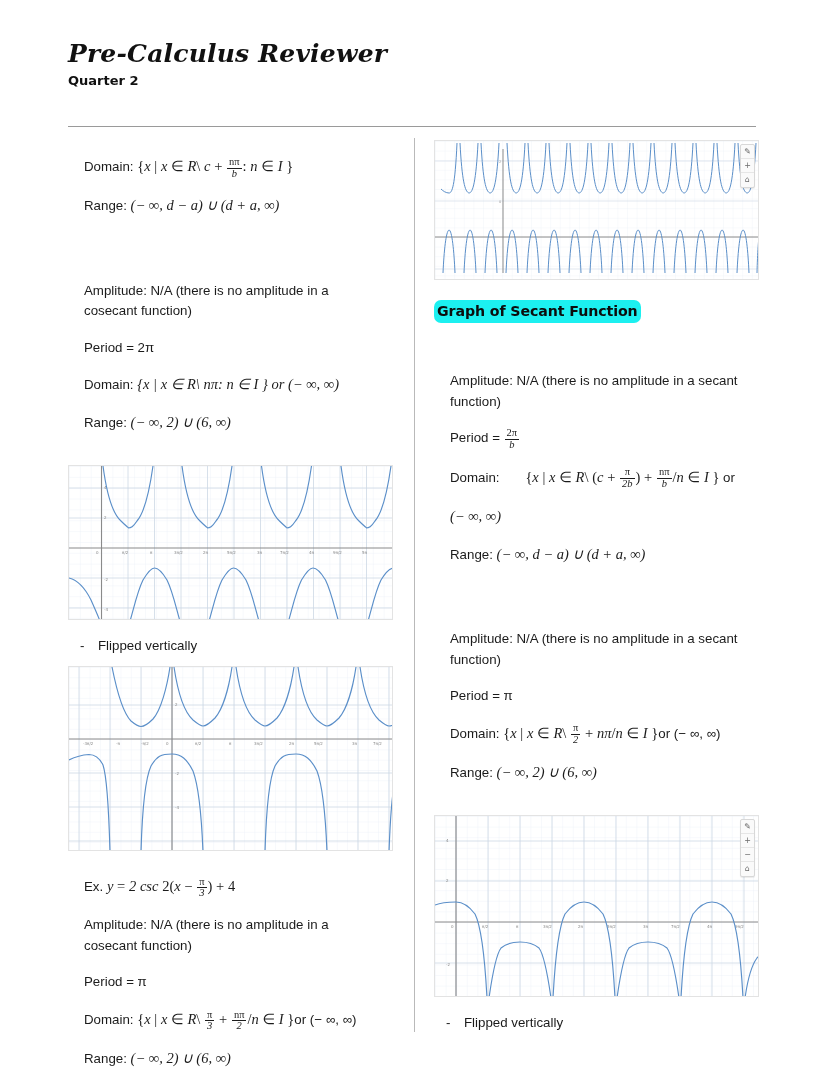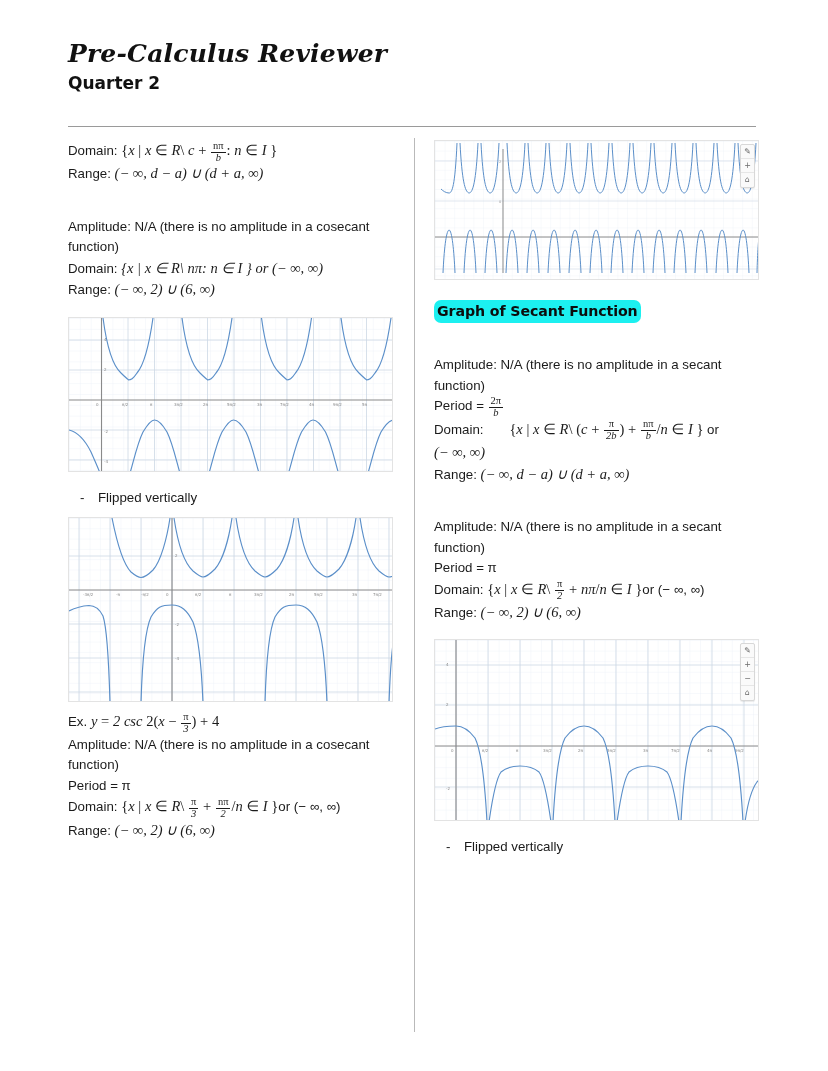--- a/index.html
+++ b/index.html
@@ -32,21 +32,21 @@
     font-weight: bold;
     font-size: 25px;
     letter-spacing: 0.2px;
     color: #111;
     margin: 0 0 5px 0;
     line-height: 1.1;
   }
   .doc-subtitle {
     font-family: "DejaVu Sans", sans-serif;
     font-weight: bold;
-    font-size: 17px;
+    font-size: 13px;
     color: #111;
     margin: 0;
     line-height: 1.2;
   }
   .header-rule {
     position: absolute;
     left: 68px; top: 126px;
     width: 688px; height: 1px;
     background: #9a9a9a;
   }
@@ -63,21 +63,21 @@
     top: 140px;
   }
   .col-left  { left: 68px;  width: 330px; }
   .col-right { left: 434px; width: 330px; }
 
   .txt {
     font-family: "Liberation Sans", sans-serif;
     font-size: 13.3px;
     line-height: 20.5px;
     color: #1b1b1b;
-    margin: 0;
+    margin: 16px;
     white-space: normal;
   }
   .gap-sm { height: 9px; }
   .gap-md { height: 16px; }
   .gap-lg { height: 20px; }
 
   .mathi {
     font-family: "Liberation Serif", serif;
     font-style: italic;
     font-size: 14.5px;
@@ -196,20 +196,21 @@
       <span>Range:</span>
       <span class="mathi">(− ∞, d − a) ∪ (d + a, ∞)</span>
     </div>
 
     <div class="gap-md"></div>
 
 
     <div class="gap-md"></div>
 
     <div class="txt">Amplitude: N/A (there is no amplitude in a cosecant function)</div>
+    <div class="txt">Period = 2π</div>
     <div class="txt">
       <span>Domain:</span>
       <span class="mathi">{x | x ∈ R\ nπ: n ∈ I  } or (− ∞, ∞)</span>
     </div>
     <div class="txt">
       <span>Range:</span>
       <span class="mathi">(− ∞, 2) ∪ (6, ∞)</span>
     </div>
 
     <div class="gap-md"></div>

